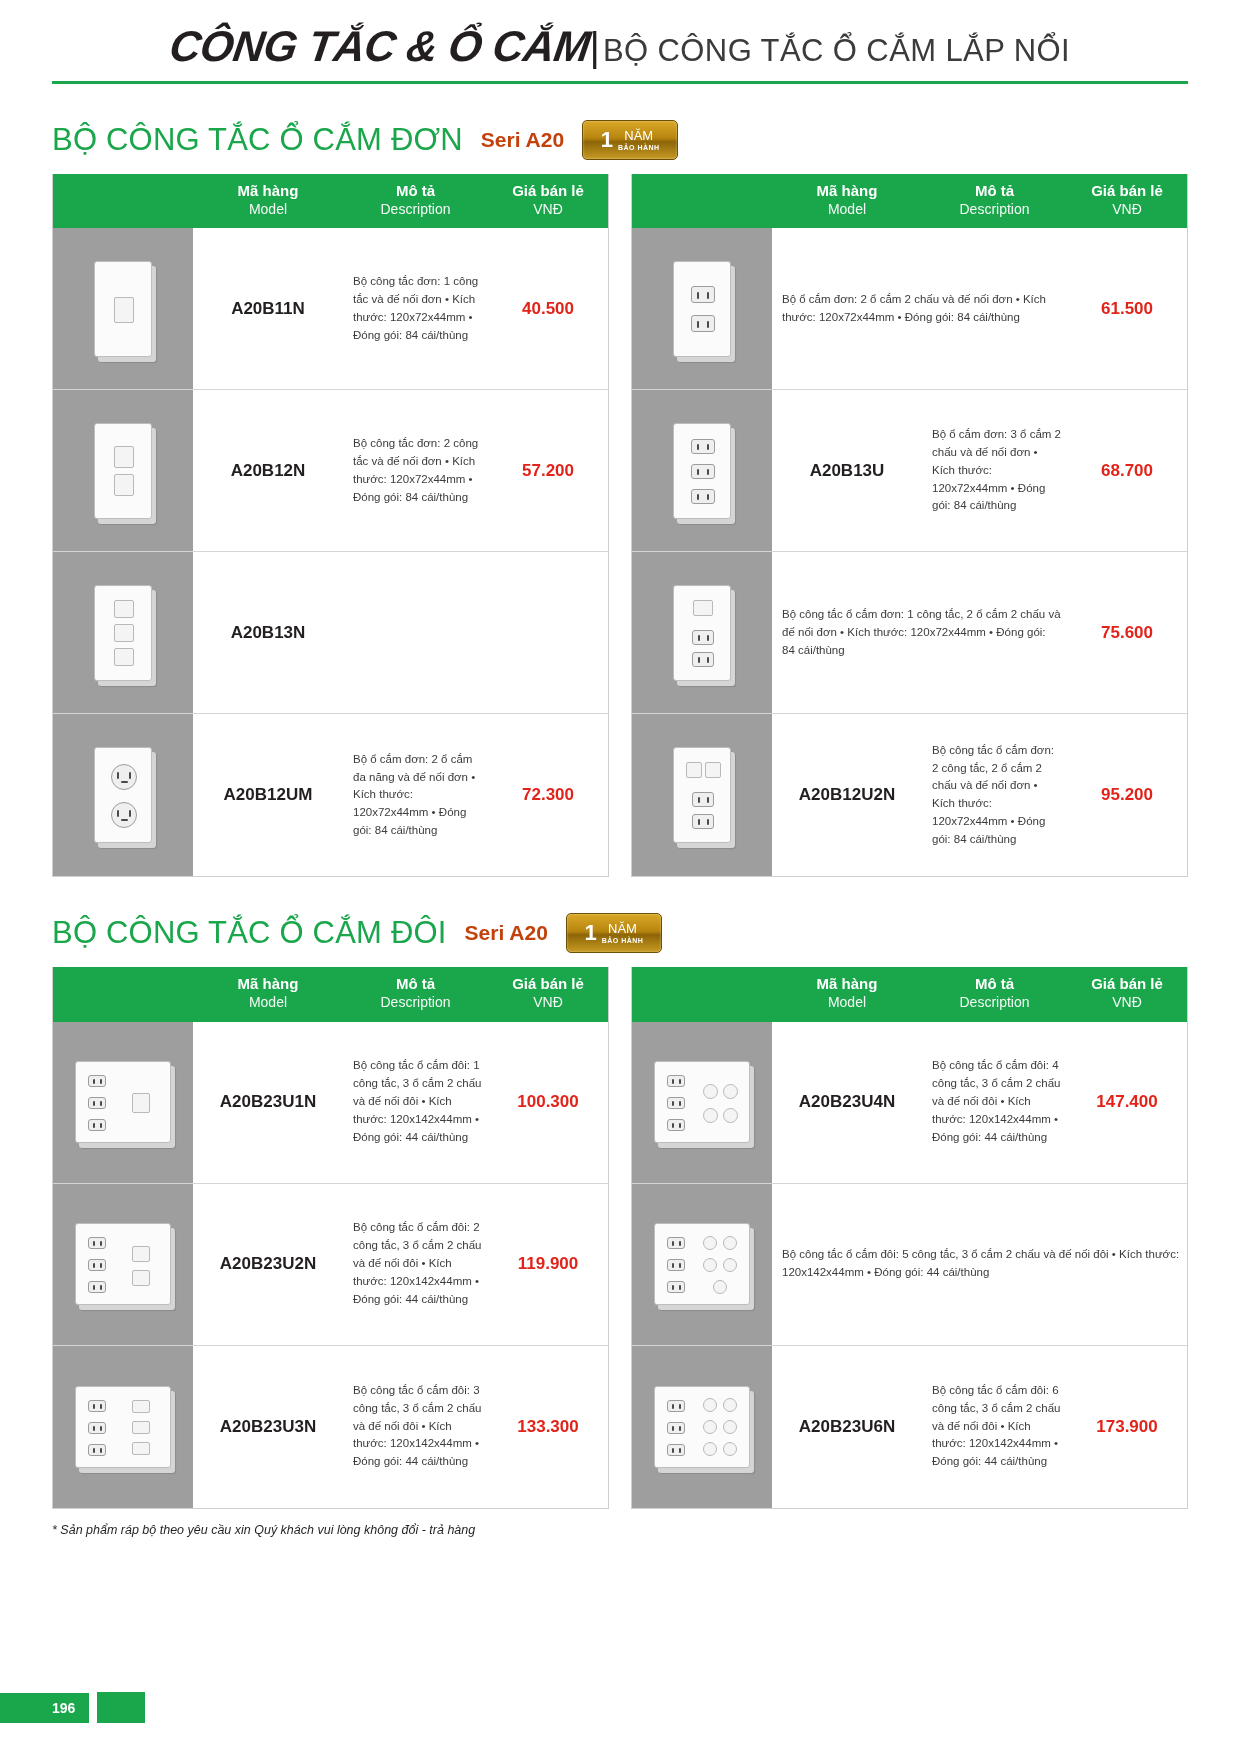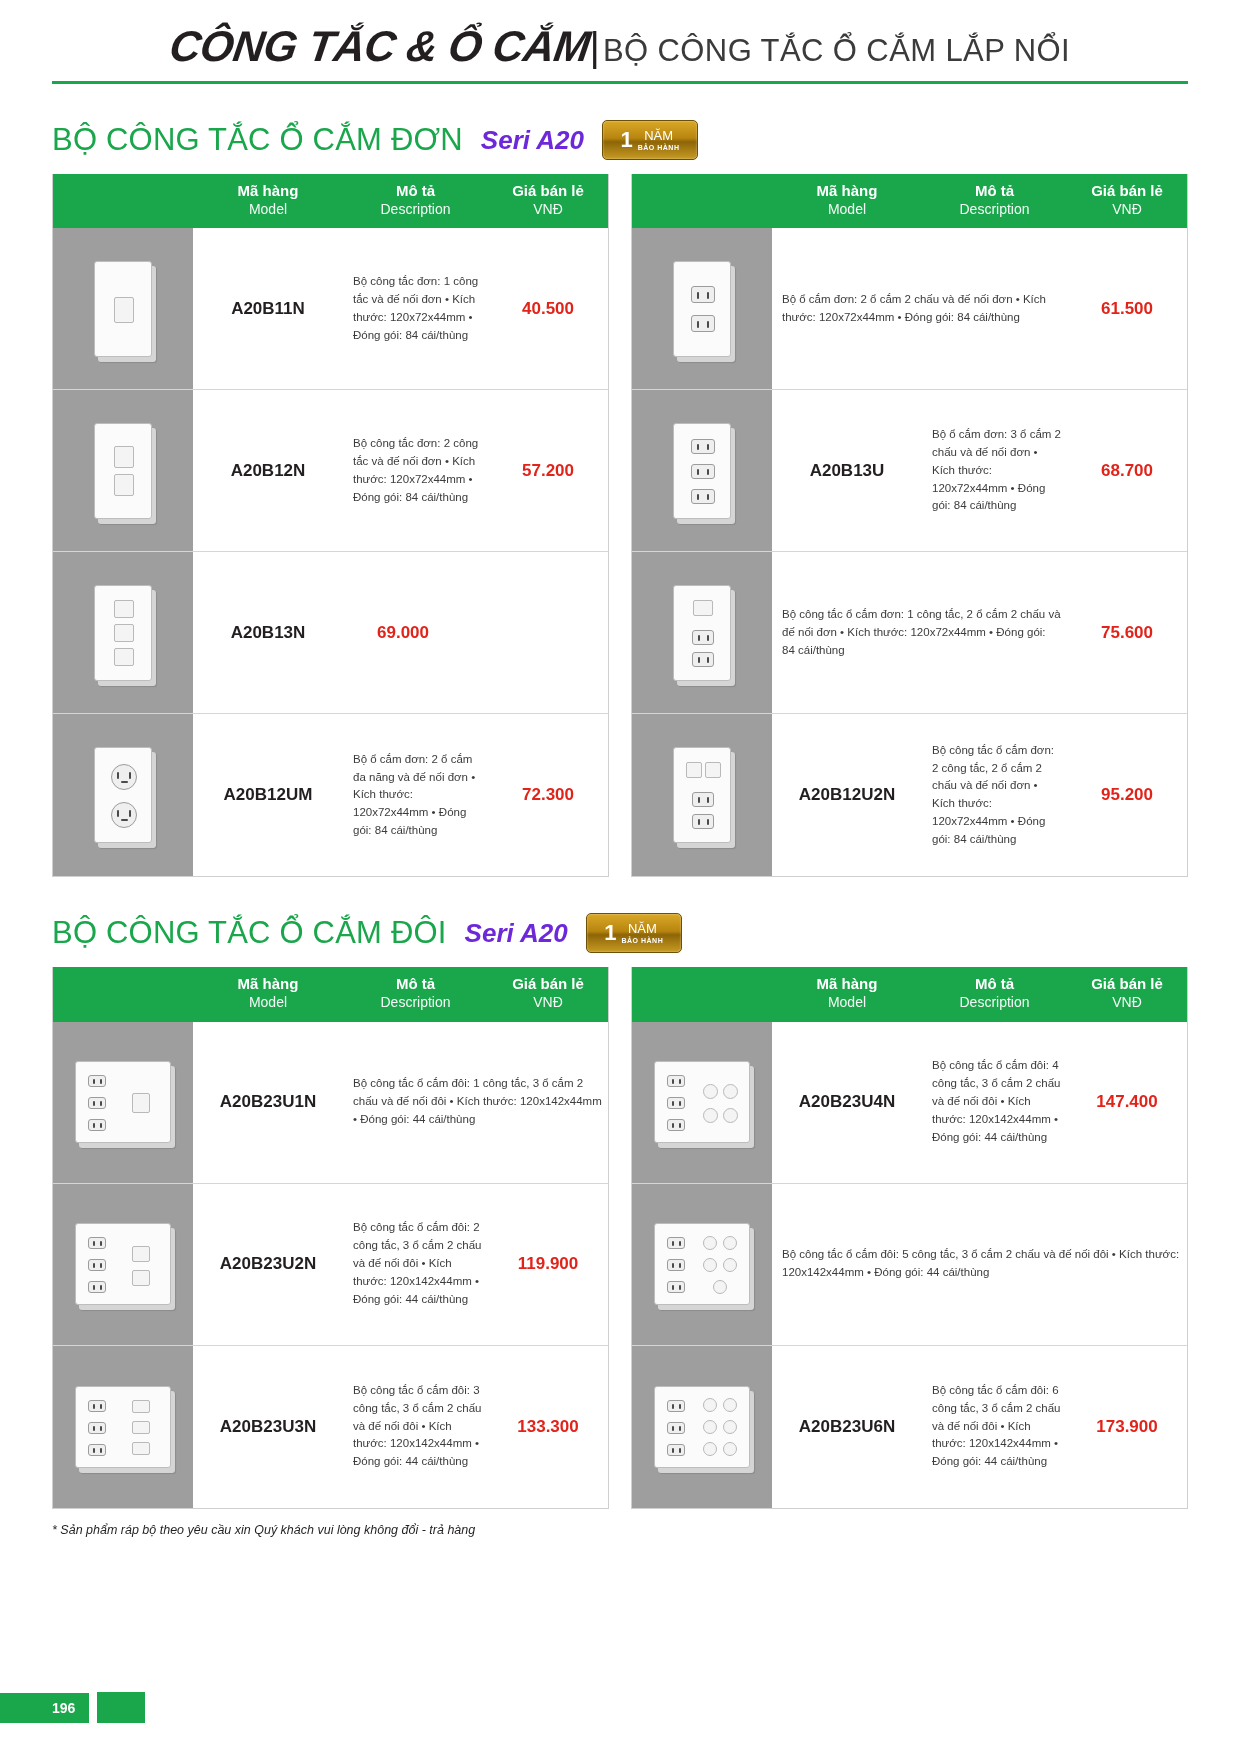--- a/index.html
+++ b/index.html
@@ -34,21 +34,21 @@
   }
 
   
   .section-head {
     display:flex; align-items:center; gap:18px;
     margin:36px 0 14px 52px;
   }
   .section-title {
     font-size:31px; color:#1aa64b; font-weight:400; letter-spacing:0.2px;
   }
-  .section-seri { font-size:26px; font-weight:bold; color:#6d28d9; font-style:italic; }
+  .section-seri { font-size:21px; font-weight:bold; color:#c2410c; }
   .badge {
     width:96px; height:40px; border-radius:5px;
     background:linear-gradient(180deg,#d9a727 0%,#b8860f 45%,#8d6508 55%,#c79a22 100%);
     display:flex; align-items:center; justify-content:center; gap:5px;
     border:1px solid #6d4f06;
     box-shadow:inset 0 0 2px rgba(255,255,255,.6);
   }
   .badge-num { font-size:22px; font-weight:bold; color:#fff; line-height:1; }
   .badge-txt { display:flex; flex-direction:column; align-items:center; line-height:1; }
   .badge-txt .b1 { font-size:13px; font-weight:normal; color:#fff; }
@@ -191,21 +191,20 @@
         <div class="cell cell-img col-img">
           <div class="prod">
             <div class="body3d" style="width:58px;height:96px;">
               <div class="sw" style="width:20px;height:18px;left:19px;top:14px;"></div>
               <div class="sw" style="width:20px;height:18px;left:19px;top:38px;"></div>
               <div class="sw" style="width:20px;height:18px;left:19px;top:62px;"></div>
             </div>
           </div>
         </div>
         <div class="cell cell-model col-model">A20B13N</div>
-        <div class="cell cell-price col-price">69.000</div>
       </div>
 
       <div class="row">
         <div class="cell cell-img col-img">
           <div class="prod">
             <div class="body3d" style="width:58px;height:96px;">
               <div class="sk" style="width:26px;height:26px;left:16px;top:16px;">
                 <span class="pin" style="width:2px;height:7px;left:5px;top:7px;"></span>
                 <span class="pin" style="width:2px;height:7px;left:17px;top:7px;"></span>
                 <span class="pin" style="width:7px;height:2px;left:9px;top:16px;"></span>
@@ -404,20 +403,21 @@
             </div>
           </div>
         </div>
         <div class="cell cell-model col-model">A20B23U1N</div>
         <div class="cell cell-desc col-desc">Bộ công tắc ổ cắm đôi:
 1 công tắc, 3 ổ cắm 2 chấu và đế nối đôi
 • Kích thước:
 120x142x44mm
 • Đóng gói:
 44 cái/thùng</div>
+        <div class="cell cell-price col-price">100.300</div>
       </div>
 
       <div class="row">
         <div class="cell cell-img col-img">
           <div class="prod">
             <div class="body3d" style="width:96px;height:82px;">
               <div class="sk" style="width:18px;height:12px;left:12px;top:13px;border-radius:3px;">
                   <span class="pin" style="width:2px;height:5px;left:4px;top:3px;"></span>
                   <span class="pin" style="width:2px;height:5px;left:11px;top:3px;"></span>
                 </div>

